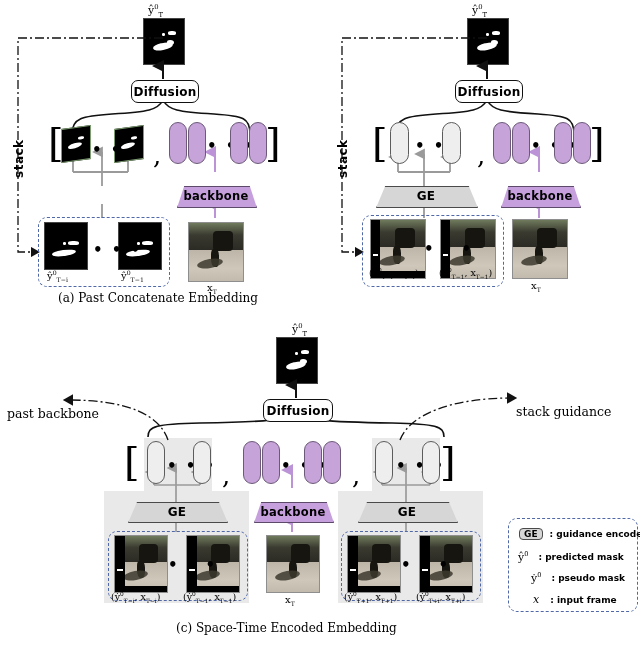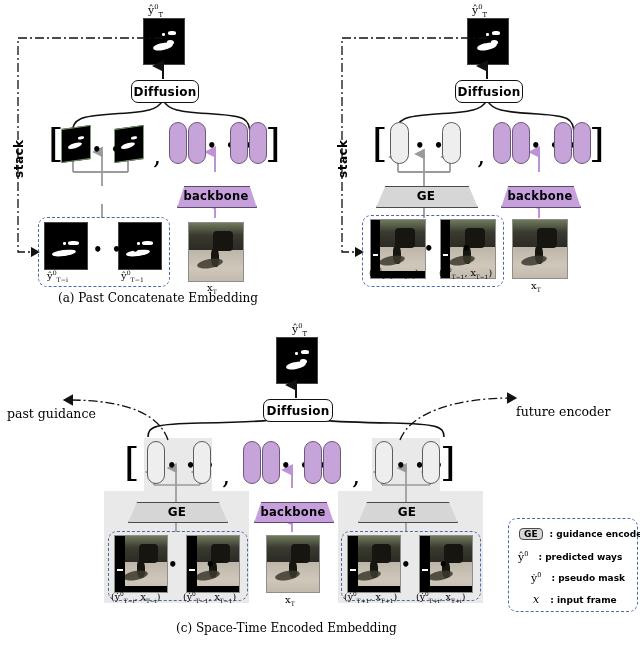--- a/index.html
+++ b/index.html
@@ -326,22 +326,22 @@
       <line x1="406" y1="222" x2="406" y2="210" stroke="#9a9a9a" stroke-width="1.7"></line>
 
       <line x1="292" y1="178" x2="292" y2="160" stroke="#bb93d6" stroke-width="2" marker-end="url(#cAhP)"></line>
       <line x1="292" y1="222" x2="292" y2="210" stroke="#bb93d6" stroke-width="2" marker-end="url(#cAhP)"></line>
     </svg>
 
     <div class="cap" style="left:263px;top:89px;width:68px;height:21px;font-size:12px;">
       <span>Diffusion</span>
     </div>
 
-    <div class="guid-lbl" style="left:7px;top:96px;font-size:12.5px;">past guidance</div>
-    <div class="guid-lbl" style="left:516px;top:94px;font-size:12.5px;">future encoder</div>
+    <div class="guid-lbl" style="left:7px;top:96px;font-size:12.5px;">past backbone</div>
+    <div class="guid-lbl" style="left:516px;top:94px;font-size:12.5px;">stack guidance</div>
 
     <div class="brk" style="left:124px;top:131px;">[</div>
     <div class="brk" style="left:440px;top:131px;">]</div>
     <div class="comma" style="left:222px;top:150px;">,</div>
     <div class="comma" style="left:352px;top:150px;">,</div>
 
     <div class="pill grey" style="left:147px;top:131px;width:16px;height:41px;"></div>
     <div class="dots" style="left:167px;top:147px;">• • •</div>
     <div class="pill grey" style="left:193px;top:131px;width:16px;height:41px;"></div>
 
@@ -427,21 +427,21 @@
     <div class="mathlbl" style="left:344px;top:281px;font-size:9.5px;">(ẏ<sup>0</sup><sub>T+1</sub>, x<sub>T+1</sub>)</div>
     <div class="mathlbl" style="left:416px;top:281px;font-size:9.5px;">(ẏ<sup>0</sup><sub>T+i</sub>, x<sub>T+i</sub>)</div>
 
     <div class="legend" style="left:508px;top:208px;width:128px;height:92px;">
       <div class="row" style="left:10px;top:9px;font-size:9px;">
         <span class="ge-chip">GE</span>
         <span class="txt" style="margin-left:7px;">: guidance encoder</span>
       </div>
       <div class="row" style="left:9px;top:31px;font-size:9px;">
         <span class="sym" style="font-size:11px;">ŷ<sup style="font-size:.6em">0</sup></span>
-        <span class="txt" style="margin-left:10px;">: predicted ways</span>
+        <span class="txt" style="margin-left:10px;">: predicted mask</span>
       </div>
       <div class="row" style="left:22px;top:52px;font-size:9px;">
         <span class="sym" style="font-size:11px;">ẏ<sup style="font-size:.6em">0</sup></span>
         <span class="txt" style="margin-left:10px;">: pseudo mask</span>
       </div>
       <div class="row" style="left:24px;top:74px;font-size:9px;">
         <span class="sym" style="font-size:11px;font-style:italic;">x</span>
         <span class="txt" style="margin-left:11px;">: input frame</span>
       </div>
     </div>

